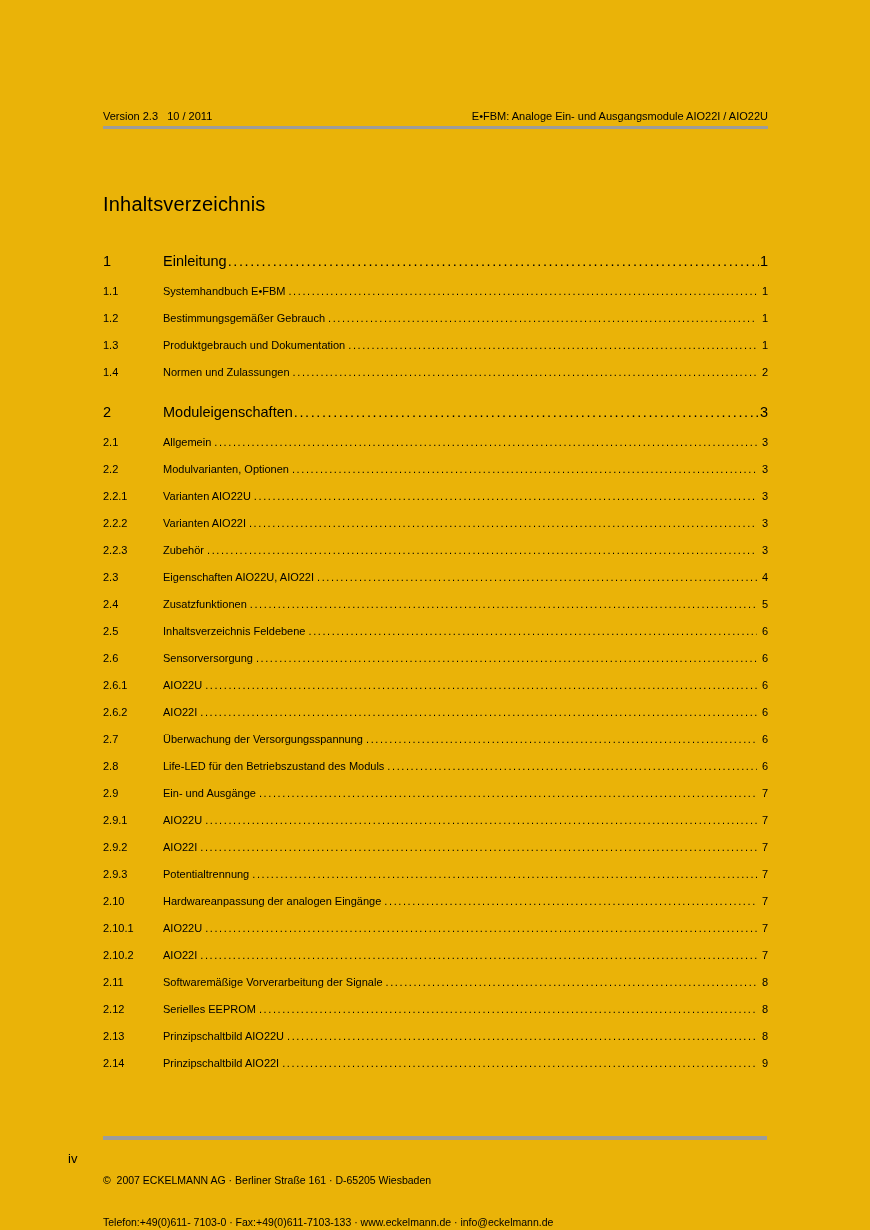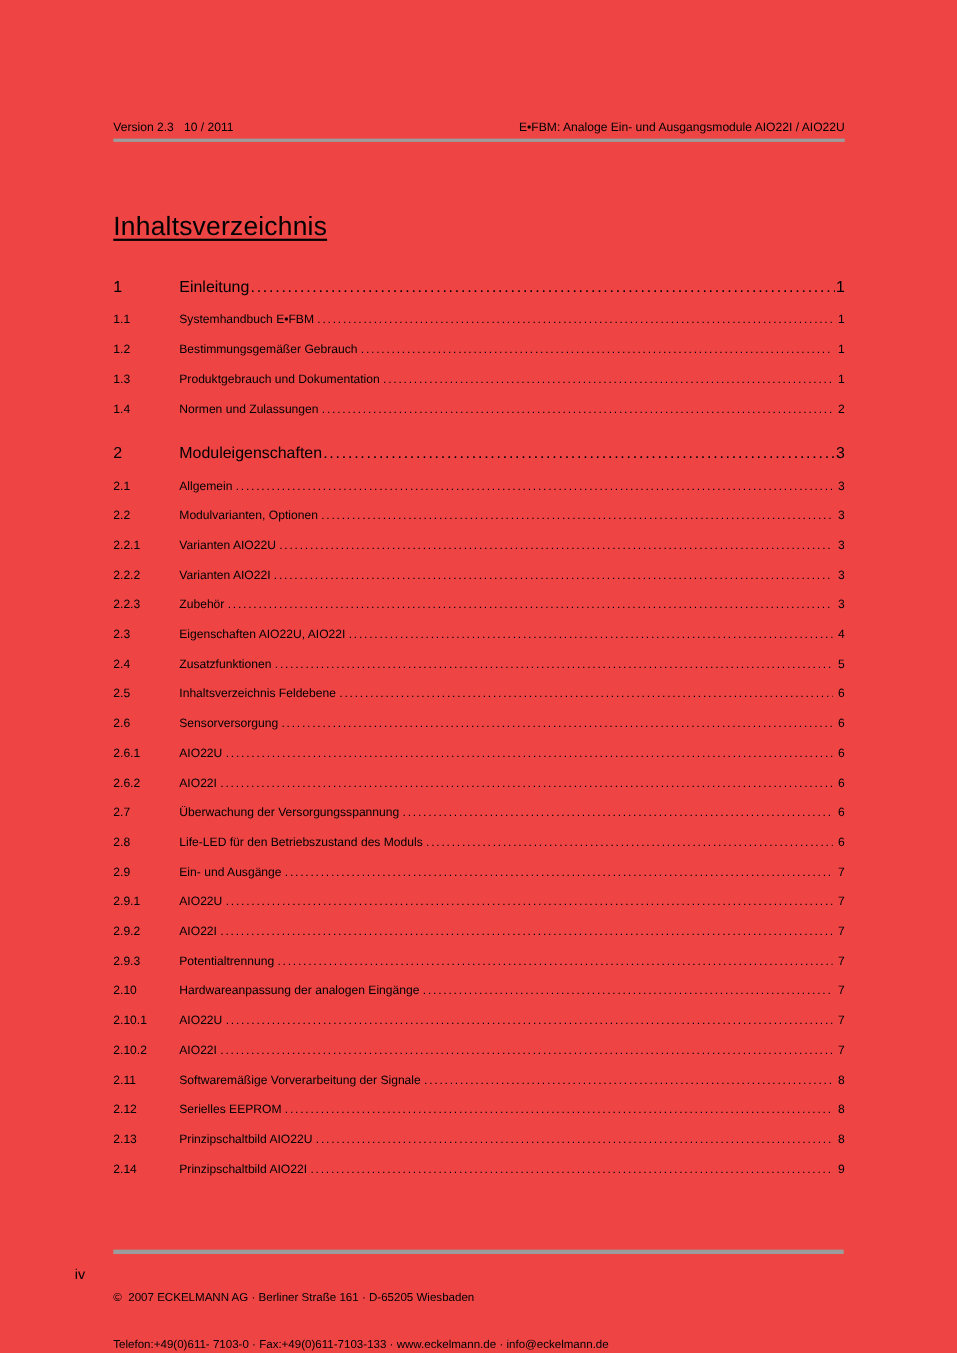--- a/index.html
+++ b/index.html
@@ -3,21 +3,21 @@
 <meta charset="utf-8">
 <style>
   * { margin: 0; padding: 0; box-sizing: border-box; }
   html, body { background: #e8e8e8; }
   body { font-family: "Liberation Sans", sans-serif; color: #000; }
 
   .page {
     position: relative;
     width: 870px;
     height: 1230px;
-    background: #ef4444;
+    background: #eab308;
     margin: 0 auto;
     overflow: hidden;
   }
 
   
   .header {
     position: absolute;
     left: 103px;
     width: 665px;
     top: 110px;
@@ -36,23 +36,22 @@
     top: 126px;
     height: 3px;
     background: #9c9c9c;
   }
 
   
   .doc-title {
     position: absolute;
     left: 103px;
     top: 193px;
-    font-size: 24px;
+    font-size: 20px;
     font-weight: 400;
-    text-decoration: underline;
     text-underline-offset: 3px;
     letter-spacing: 0.2px;
   }
 
   
   .toc {
     position: absolute;
     left: 103px;
     width: 665px;
     top: 252px;

